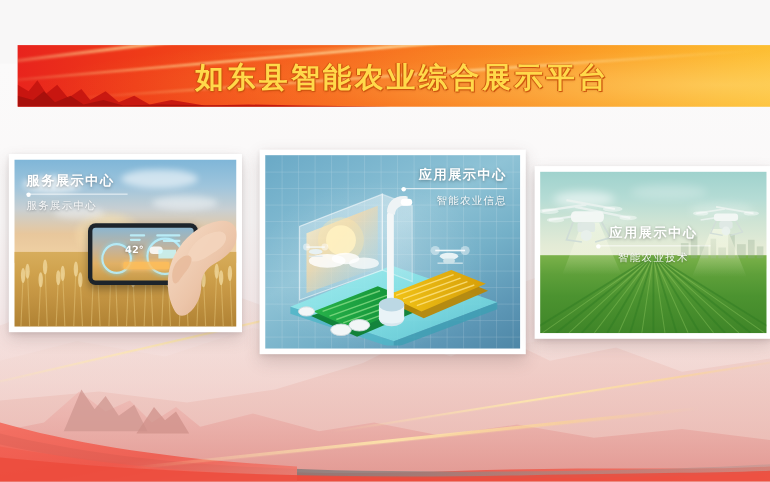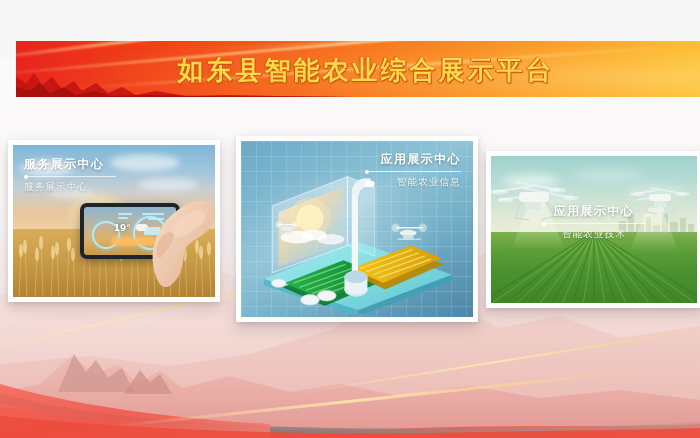--- a/index.html
+++ b/index.html
@@ -226,21 +226,21 @@
       </div>
 
       <div class="phone">
         <div class="phone-screen">
           <div class="ring" style="left:8px;top:14px;width:24px;height:24px;"></div>
           <div class="ring" style="right:9px;top:9px;width:30px;height:30px;"></div>
           <div class="hud-bar" style="right:12px;top:6px;width:22px;"></div>
           <div class="hud-bar" style="right:12px;top:11px;width:16px;"></div>
           <div class="hud-bar" style="left:34px;top:6px;width:14px;"></div>
           <div class="hud-bar" style="left:34px;top:10px;width:10px;"></div>
-          <div style="position:absolute;left:30px;top:16px;font-size:9px;font-weight:bold;color:#fff;text-shadow:0 0 3px rgba(0,0,0,.5);">19°</div>
+          <div style="position:absolute;left:30px;top:16px;font-size:9px;font-weight:bold;color:#fff;text-shadow:0 0 3px rgba(0,0,0,.5);">42°</div>
           <div style="position:absolute;left:52px;top:17px;width:12px;height:7px;border-radius:4px;background:rgba(255,255,255,.85);"></div>
           <div style="position:absolute;left:28px;bottom:10px;width:42px;height:7px;border-radius:2px;background:rgba(255,190,90,.85);box-shadow:0 0 4px rgba(255,200,120,.9);"></div>
           <div style="position:absolute;right:16px;top:20px;width:16px;height:8px;background:rgba(200,250,255,.8);"></div>
         </div>
       </div>
 
       <svg class="hand" viewBox="0 0 76 98">
         <defs>
           <linearGradient id="skin" x1="0" y1="0" x2="1" y2="1">
             <stop offset="0%" stop-color="#f6ddc8"></stop>

